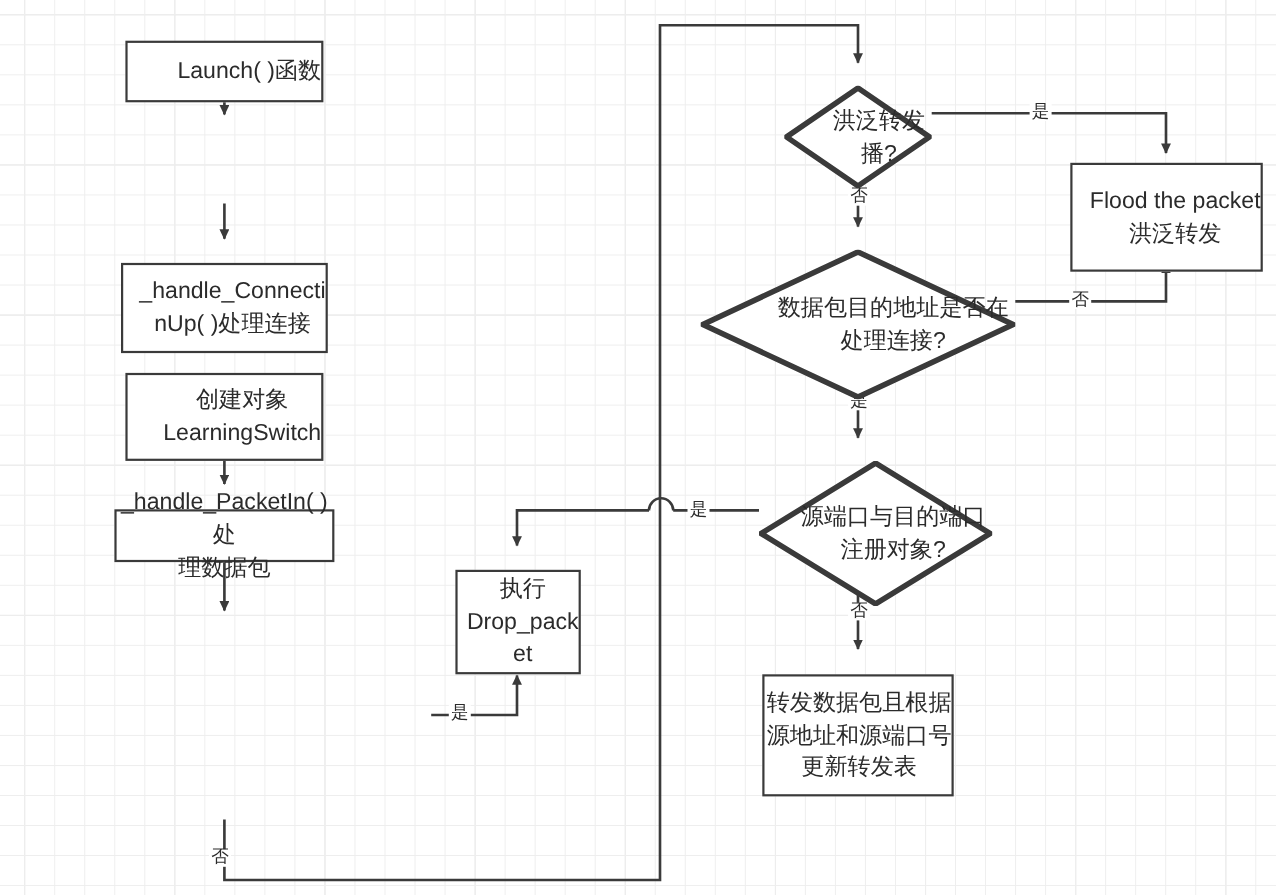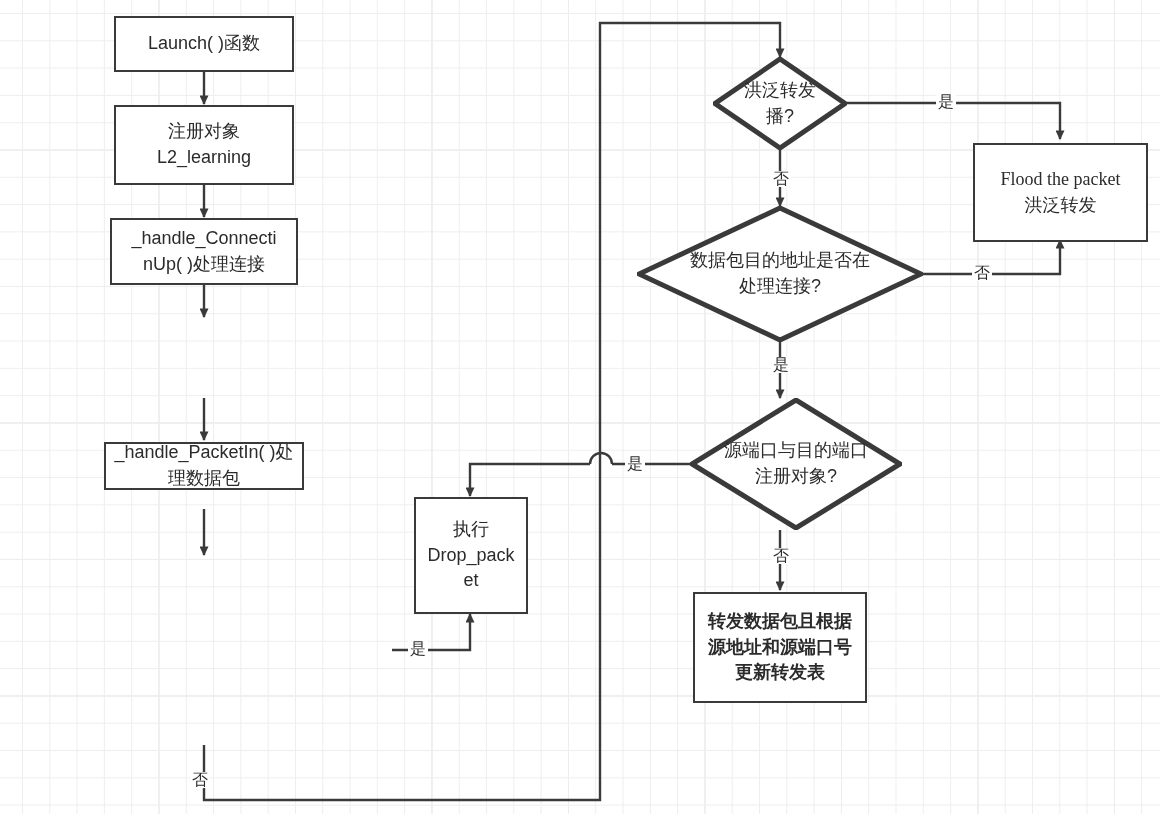--- a/index.html
+++ b/index.html
@@ -27,26 +27,27 @@
     left: 0; top: 0;
     width: 1160px;
     height: 814px;
     pointer-events: none;
   }
   .node {
     position: absolute;
     box-sizing: border-box;
     display: flex;
     align-items: center;
-    justify-content: center;
+    justify-content: flex-end;
     text-align: center;
     color: #2b2b2b;
-    font-size: 18px;
+    font-size: 21px;
     line-height: 1.42;
     white-space: pre-line;
+    margin-top: 21px;
   }
   .proc {
     border: 2.5px solid #3a3a3a;
     background: #ffffff;
   }
   .dec {
     background: transparent;
   }
   .dec .dectext {
     position: relative;
@@ -106,73 +107,73 @@
       <path d="M780,342 L780,398" marker-end="url(#ah)"></path>
 
       <path d="M780,530 L780,590" marker-end="url(#ah)"></path>
     </g>
   </svg>
 
   <div class="node proc" style="left:114px; top:16px; width:180px; height:56px;">
     <span>Launch( )函数</span>
   </div>
 
-  <div class="node proc" style="left:114px; top:105px; width:180px; height:80px;">
-    <span>注册对象
-L2_learning</span>
-  </div>
 
-  <div class="node proc" style="left:110px; top:218px; width:188px; height:67px;">
+  <div class="node proc" style="left:110px; top:218px; width:188px; height:82px;">
     <span>_handle_Connecti
 nUp( )处理连接</span>
   </div>
 
+  <div class="node proc" style="left:114px; top:318px; width:180px; height:80px;">
+    <span>创建对象
+LearningSwitch</span>
+  </div>
 
   <div class="node proc" style="left:104px; top:442px; width:200px; height:48px;">
     <span>_handle_PacketIn( )处
 理数据包</span>
   </div>
 
 
-  <div class="node proc" style="left:414px; top:497px; width:114px; height:117px;">
+  <div class="node proc" style="left:414px; top:497px; width:114px; height:95px;">
     <span>执行
 Drop_pack
 et</span>
   </div>
 
   <div class="node dec" style="left:713px; top:57px; width:134px; height:93px;">
     <svg viewBox="0 0 134 93" preserveAspectRatio="none">
       <polygon points="67,2 132,46.5 67,91 2,46.5" fill="#ffffff" stroke="#3a3a3a" stroke-width="5" vector-effect="non-scaling-stroke"></polygon>
     </svg>
     <span class="dectext">洪泛转发
 播?</span>
   </div>
 
-  <div class="node proc" style="left:973px; top:143px; width:175px; height:99px;font-family:Liberation Serif, serif;">
+  <div class="node proc" style="left:973px; top:127px; width:175px; height:99px;">
     <span>Flood the packet
 洪泛转发</span>
   </div>
 
   <div class="node dec" style="left:637px; top:206px; width:286px; height:136px;">
     <svg viewBox="0 0 286 136" preserveAspectRatio="none">
       <polygon points="143,2 284,68 143,134 2,68" fill="#ffffff" stroke="#3a3a3a" stroke-width="5" vector-effect="non-scaling-stroke"></polygon>
     </svg>
     <span class="dectext">数据包目的地址是否在
 处理连接?</span>
   </div>
 
   <div class="node dec" style="left:690px; top:398px; width:212px; height:132px;">
     <svg viewBox="0 0 212 132" preserveAspectRatio="none">
       <polygon points="106,2 210,66 106,130 2,66" fill="#ffffff" stroke="#3a3a3a" stroke-width="5" vector-effect="non-scaling-stroke"></polygon>
     </svg>
     <span class="dectext">源端口与目的端口
 注册对象?</span>
   </div>
 
-  <div class="node proc" style="left:693px; top:592px; width:174px; height:111px;font-weight:bold;">
+  <div class="node proc" style="left:693px; top:592px; width:174px; height:111px;">
     <span>转发数据包且根据
 源地址和源端口号
 更新转发表</span>
   </div>
 
   <span class="edgelabel" style="left:408px; top:641px;">是</span>
 
   <span class="edgelabel" style="left:190px; top:772px;">否</span>
 
   <span class="edgelabel" style="left:936px; top:94px;">是</span>

